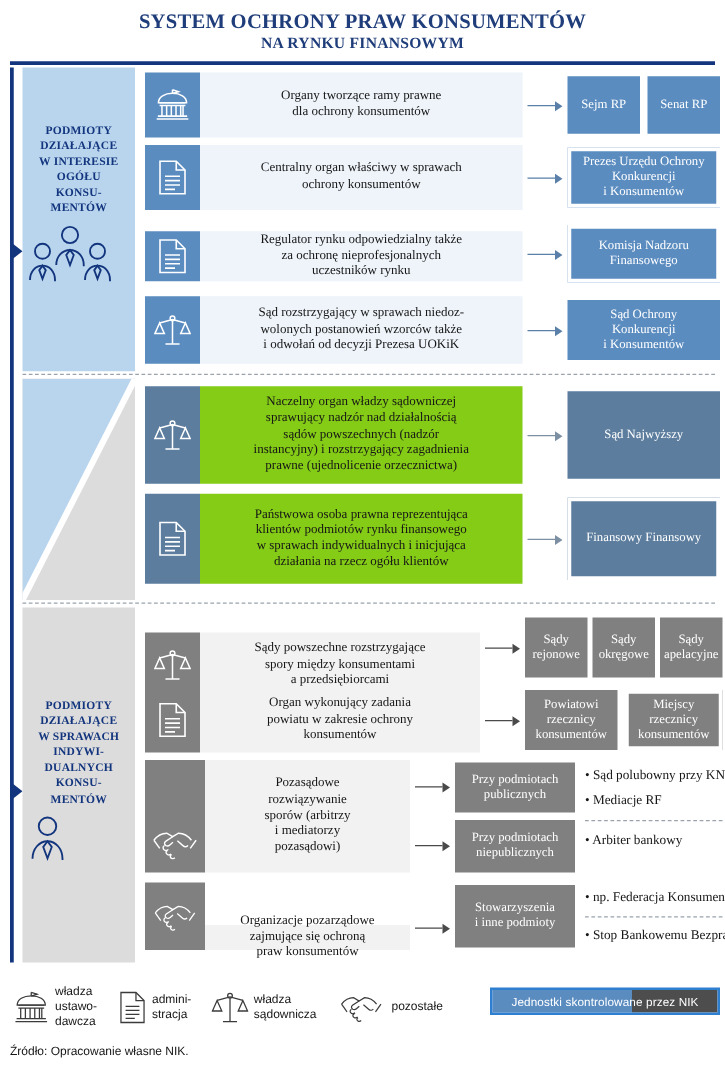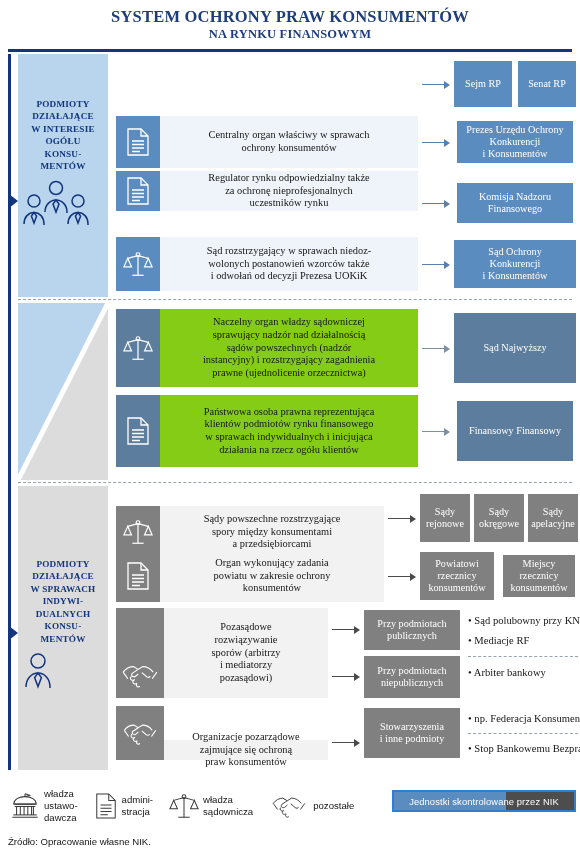--- a/index.html
+++ b/index.html
@@ -231,20 +231,40 @@
           <circle cx="16" cy="22" r="6"></circle>
           <path d="M6 45c0-7 4.5-11.5 10-11.5S26 38 26 45v1"></path>
           <path d="M16 33.5l-2.6 3.6 2.6 7 2.6-7-2.6-3.6z"></path>
           <circle cx="60" cy="22" r="6"></circle>
           <path d="M50 45c0-7 4.5-11.5 10-11.5S70 38 70 45v1"></path>
           <path d="M60 33.5l-2.6 3.6 2.6 7 2.6-7-2.6-3.6z"></path>
         </svg>
       </div>
     </div>
 
+    <div class="row blue" style="left:98px; top:4px; width:302px; height:52px;">
+      <div class="icobox">
+        <svg width="30" height="30" viewBox="0 0 32 32" fill="none" stroke="#ffffff" stroke-width="1.3">
+          <path d="M16 3v3"></path>
+            <path d="M16 3l5 1.6L16 6.2"></path>
+          <path d="M4 14c0-5 5.4-8 12-8s12 3 12 8H4z"></path>
+          <path d="M5 14h22"></path>
+            <path d="M5 16.5h22"></path>
+          <path d="M7 16.5v9M11 16.5v9M15 16.5v9M19 16.5v9M23 16.5v9M25 16.5v9"></path>
+          <path d="M3.5 25.5h25"></path>
+            <path d="M2.5 28h27"></path>
+        </svg>
+      </div>
+      <div class="desc" style="flex:1;">
+        <div>
+          <div>Organy tworzące ramy prawne</div>
+          <div>dla ochrony konsumentów</div>
+        </div>
+      </div>
+    </div>
     <div class="arrow b" style="left:404px; top:30px; width:28px;">
       <div class="shaft"></div>
         <div class="head"></div>
     </div>
     <div class="rbox bl" style="left:436px; top:7px; width:58px; height:46px;">
       <span>Sejm RP</span>
     </div>
     <div class="rbox bl" style="left:500px; top:7px; width:58px; height:46px;">
       <span>Senat RP</span>
     </div>
@@ -269,21 +289,21 @@
         <div class="head"></div>
     </div>
     <div class="rbox bl audited" style="left:436px; top:64px; width:122px; height:48px;">
       <div>
         <div>Prezes Urzędu Ochrony</div>
         <div>Konkurencji</div>
         <div>i Konsumentów</div>
       </div>
     </div>
 
-    <div class="row blue" style="left:98px; top:117px; width:302px; height:40px;">
+    <div class="row blue" style="left:98px; top:131px; width:302px; height:40px;">
       <div class="icobox">
         <svg width="26" height="30" viewBox="0 0 26 30" fill="none" stroke="#ffffff" stroke-width="1.3">
           <path d="M3 2h13l7 7v19H3V2z"></path>
             <path d="M16 2v7h7"></path>
           <path d="M7 14h12M7 17.5h12M7 21h12M7 24.5h8"></path>
         </svg>
       </div>
       <div class="desc" style="flex:1;">
         <div>
           <div>Regulator rynku odpowiedzialny także</div>

